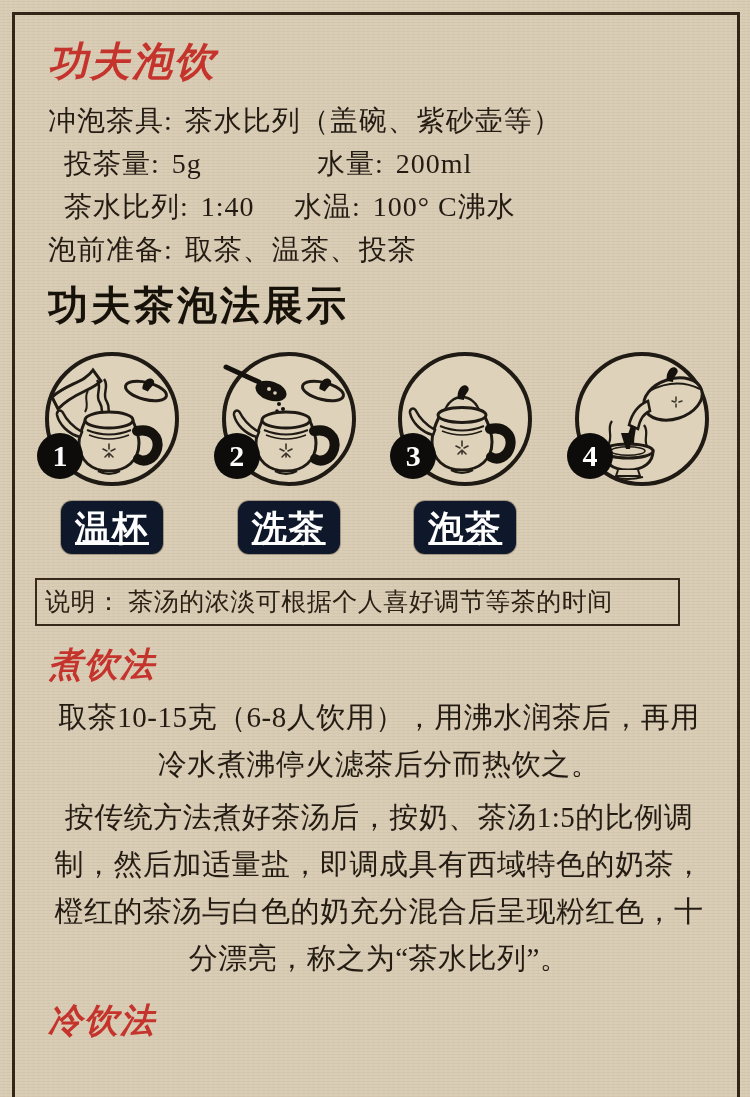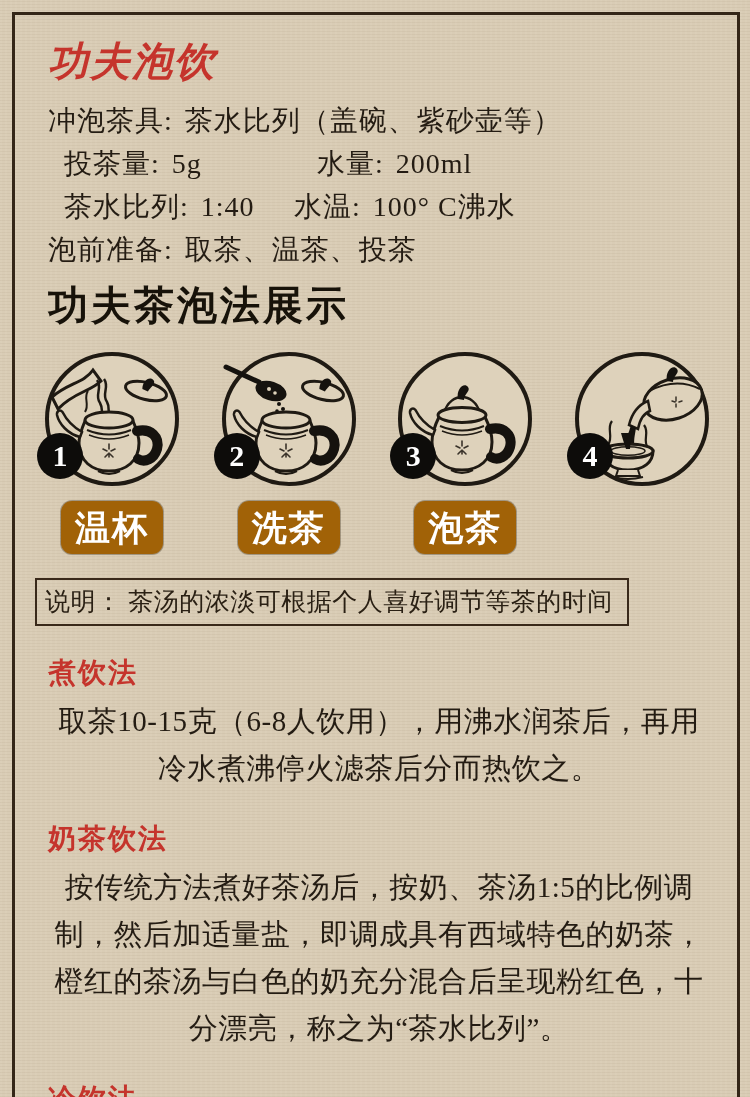--- a/index.html
+++ b/index.html
@@ -31,33 +31,34 @@
 
   .steps-row{display:flex;justify-content:space-between;margin:16px -16px 0 -16px;}
   .step{width:160px;display:flex;flex-direction:column;align-items:center;}
   .step-circle{position:relative;width:140px;height:140px;}
   .badge{
     position:absolute;left:-5px;bottom:10px;width:46px;height:46px;border-radius:50%;
     background:#0d0c0a;color:#fff;display:flex;align-items:center;justify-content:center;
     font:bold 30px "Liberation Serif","DejaVu Serif",serif;
   }
   .step-label{
-    margin-top:12px;min-width:70px;padding:2px 14px;background:#a16207;color:#fff;
+    margin-top:12px;min-width:70px;padding:2px 14px;background:#0f172a;color:#fff;
     border-radius:11px;text-align:right;font-weight:bold;font-size:35px;line-height:49px;
     letter-spacing:2px;font-family:"Liberation Sans","DejaVu Sans",sans-serif;
     box-shadow:0 0 0 1px rgba(60,45,25,.35);
+    text-decoration:underline;
   }
 
   .note-box{
-    margin:24px 0 0 -13px;width:594px;box-sizing:border-box;
+    margin:24px 0 0 -13px;width:645px;box-sizing:border-box;
     border:2px solid #39291a;padding:5px 6px 6px 8px;
     font-size:25px;letter-spacing:0.5px;white-space:nowrap;color:#2a2014;
   }
 
-  .method-title{margin-top:28px;font-size:28px;font-weight:bold;
+  .method-title{margin-top:16px;font-size:34px;font-weight:bold;font-style:italic;
     color:#c5342c;letter-spacing:2px;}
   .method-body{margin-top:6px;width:662px;font-size:29px;line-height:47px;
     letter-spacing:0.5px;color:#241c13;text-align:center;}
 </style>
 </head>
 <body>
 
 <div class="frame"></div>
 
 <div class="content">
@@ -192,21 +193,20 @@
   </div>
 
   <div class="note-box">说明： 茶汤的浓淡可根据个人喜好调节等茶的时间</div>
 
   <div class="method">
     <div class="method-title">煮饮法</div>
     <div class="method-body">取茶10-15克（6-8人饮用），用沸水润茶后，再用冷水煮沸停火滤茶后分而热饮之。</div>
   </div>
 
   <div class="method">
-    <div class="method-title">奶茶饮法</div>
     <div class="method-body">按传统方法煮好茶汤后，按奶、茶汤1:5的比例调制，然后加适量盐，即调成具有西域特色的奶茶，橙红的茶汤与白色的奶充分混合后呈现粉红色，十分漂亮，称之为“茶水比列”。</div>
   </div>
 
   <div class="method">
     <div class="method-title">冷饮法</div>
 
   </div>
 
 </div>
 

